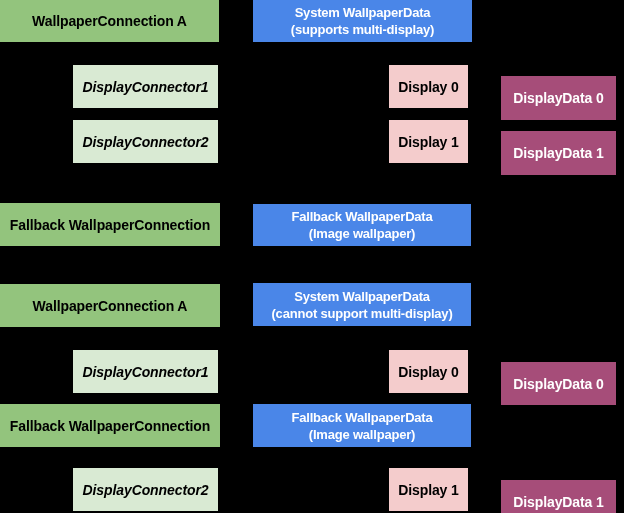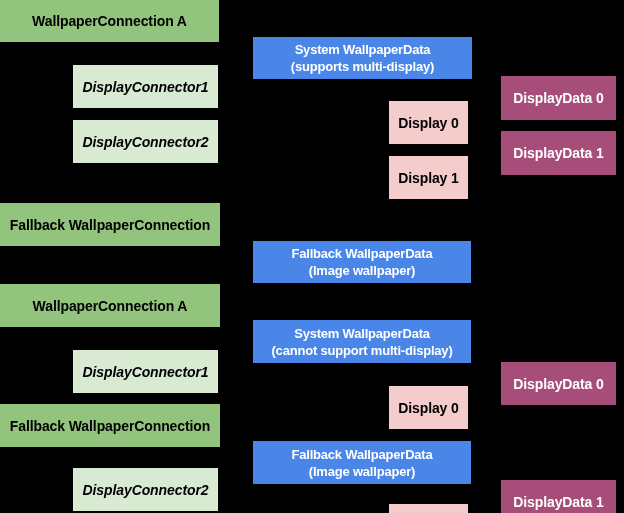--- a/index.html
+++ b/index.html
@@ -24,23 +24,23 @@
     text-align: center;
     font-weight: 700;
     font-size: 14px;
     letter-spacing: -0.1px;
     line-height: 18px;
     white-space: pre-line;
     box-sizing: border-box;
   }
   .role-wallpaper-connection { background: var(--wallpaper-connection, #93c47d); color: var(--text-on-light, #000); }
   .role-display-connector    { background: var(--display-connector, #d9ead3);    color: var(--text-on-light, #000); font-style: italic; }
-  .role-display              { background: var(--display, #f4cccc);              color: var(--text-on-light, #000); margin-top: 36px; }
+  .role-display              { background: var(--display, #f4cccc);              color: var(--text-on-light, #000); }
   .role-wallpaper-data       { background: var(--wallpaper-data, #4a86e8);       color: var(--text-on-dark, #fff);
-                               font-size: 13px; letter-spacing: -0.2px; line-height: 17px; margin-top: 37px; }
+                               font-size: 13px; letter-spacing: -0.2px; line-height: 17px; }
   .role-display-data         { background: var(--display-data, #a64d79);         color: var(--text-on-dark, #fff); margin-top: 12px; }
 
   
   .n1  { left: 0;     top: 0;     width: 219px; height: 42px; }
   .n2  { left: 253px; top: 0;     width: 219px; height: 42px; }
   
   .n3  { left: 73px;  top: 65px;  width: 145px; height: 43px; }
   .n4  { left: 389px; top: 65px;  width: 79px;  height: 43px; }
   .n5  { left: 501px; top: 64px;  width: 115px; height: 44px; }
   

